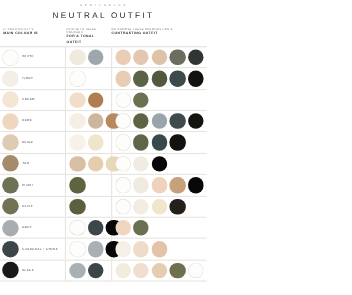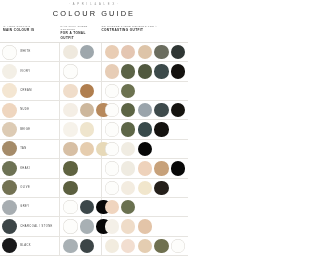--- a/index.html
+++ b/index.html
@@ -117,21 +117,21 @@
   }
 </style>
 </head>
 <body>
 
 <div class="page">
 
   <div class="brand">· A P R I L &amp; A L E X ·</div>
 
   <div class="title">
-    <span class="l2">COLOUR GUIDE</span>
+    <span class="l1">NEUTRAL OUTFIT</span>
   </div>
 
   <div class="colheads">
     <div class="ch c1">
       <div class="line1">IF YOUR OUTFIT'S</div>
       <div class="line2">MAIN COLOUR IS</div>
     </div>
     <div class="ch c2">
       <div class="line1">PAIR WITH THESE COLOURS</div>
       <div class="line2">FOR A TONAL OUTFIT</div>

